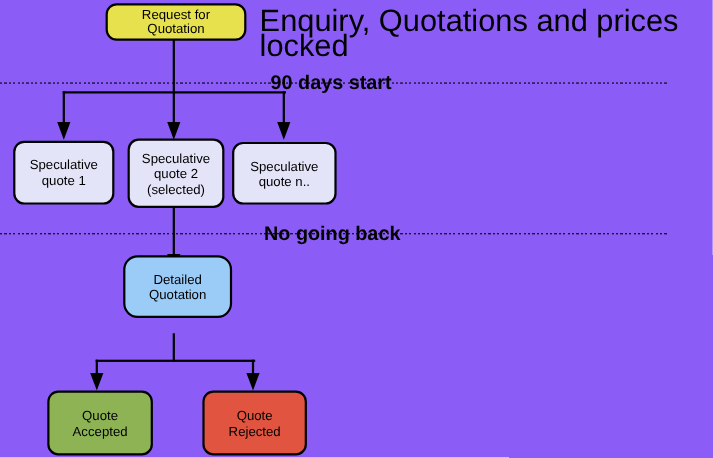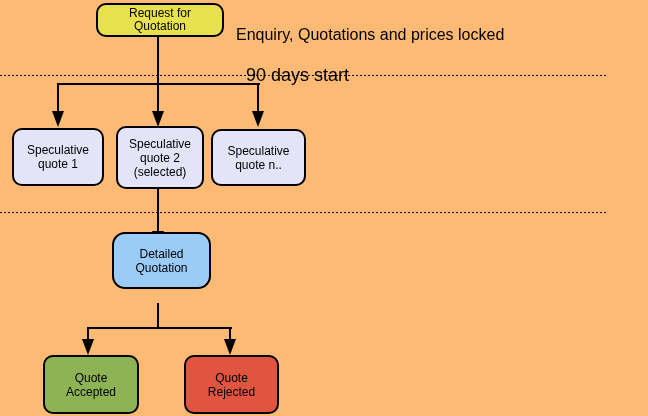--- a/index.html
+++ b/index.html
@@ -1,17 +1,17 @@
 <!DOCTYPE html>
 <html><head>
 <meta charset="utf-8">
 <style>
   html,body{margin:0;padding:0;background:#fff;}
   .canvas{
-    position:relative;width:648px;height:416px;background:#fdba74;overflow:hidden;
+    position:relative;width:648px;height:416px;background:#8b5cf6;overflow:hidden;
     font-family:"Liberation Sans",sans-serif;color:#000;
   }
   
   .node{
     position:absolute;box-sizing:border-box;
     border:2px solid #000;border-radius:10px;
     display:flex;align-items:center;justify-content:center;
     text-align:center;font-size:12px;line-height:14px;
     white-space:pre-line;
   }
@@ -22,27 +22,26 @@
     position:absolute;width:0;height:0;
     border-left:6px solid transparent;border-right:6px solid transparent;
     border-top:16px solid #000;
   }
   
   .dotline{
     position:absolute;left:0;width:607px;height:1px;
     background:repeating-linear-gradient(to right,#000 0 2px,transparent 2px 4px);
   }
   .milestone-label{
-    position:absolute;font-size:18px;font-weight:normal;line-height:18px;
+    position:absolute;font-size:18px;font-weight:bold;line-height:18px;
     white-space:nowrap;
   }
   .annotation{
-    position:absolute;font-size:16px;line-height:23px;
+    position:absolute;font-size:28px;line-height:23px;
     white-space:pre-line;
-    margin-top:16px;
   }
 </style>
 </head>
 <body>
 
 <div class="canvas">
 
   <div class="dotline" style="top:75px"></div>
   <div class="dotline" style="top:212px"></div>
 
@@ -82,18 +81,19 @@
 Quotation</div>
 
   <div class="node" style="left: 43px; top: 355px; width: 96px; height: 59px; background-color: rgb(141, 179, 85);">Quote
 Accepted</div>
 
   <div class="node" style="left: 184px; top: 355px; width: 95px; height: 59px; background-color: rgb(225, 85, 64);">Quote
 Rejected</div>
 
   <div class="milestone-label" style="left:246px;top:66px">90 days start</div>
 
+  <div class="milestone-label" style="left:240px;top:203px">No going back</div>
 
   <div class="annotation" style="left:236px;top:7px">Enquiry, Quotations and prices locked</div>
 
 
 
 </div>
 
 </body></html>

